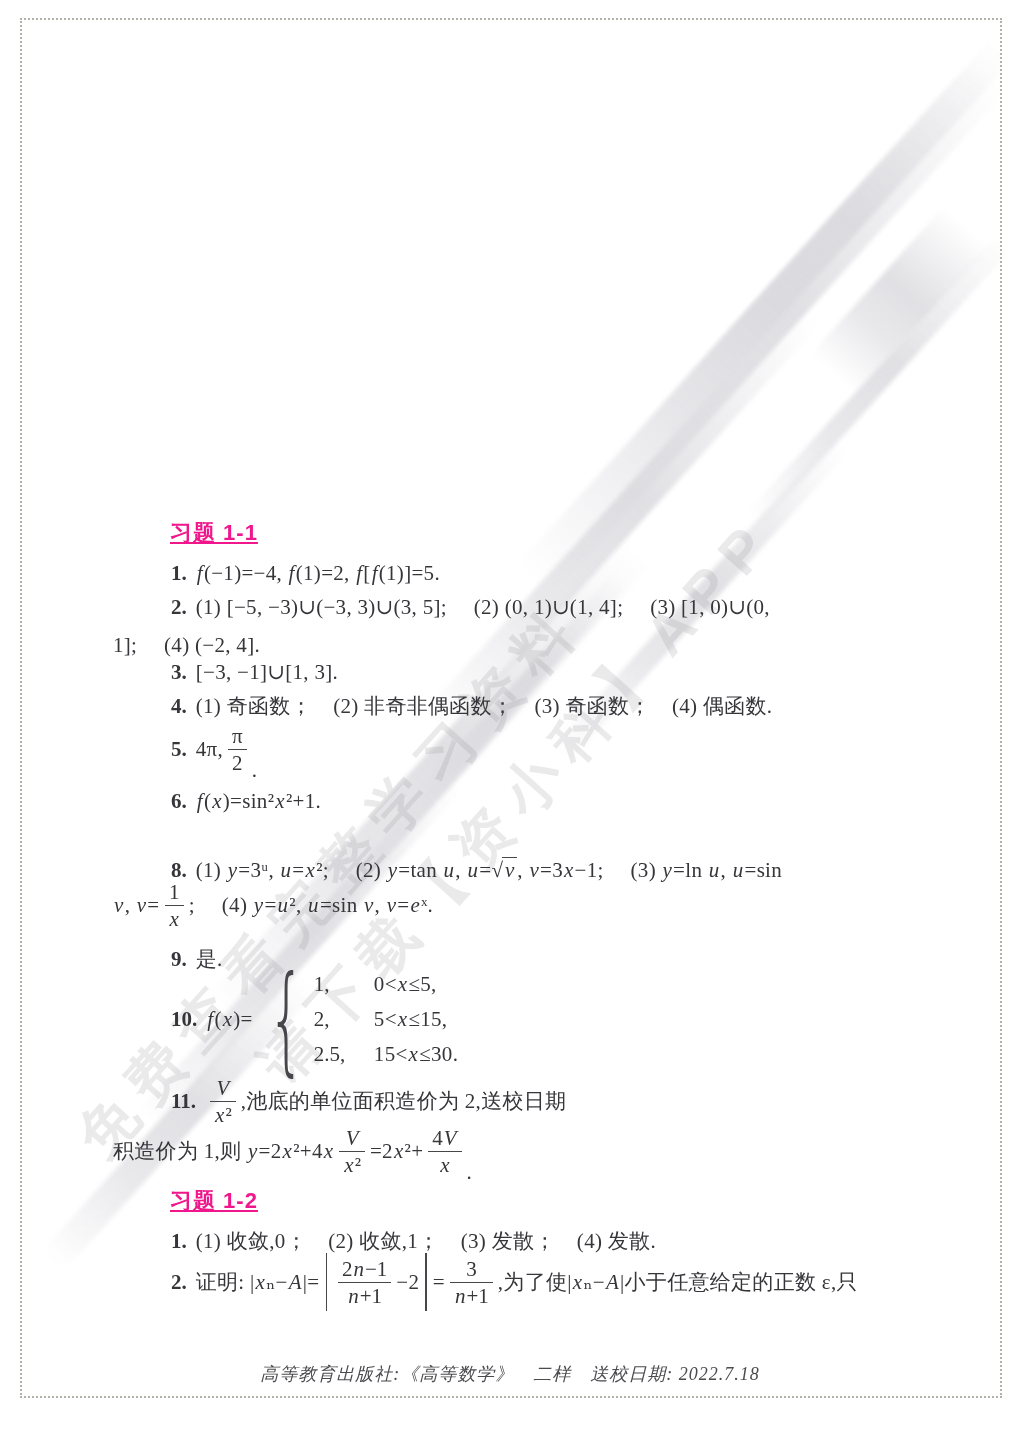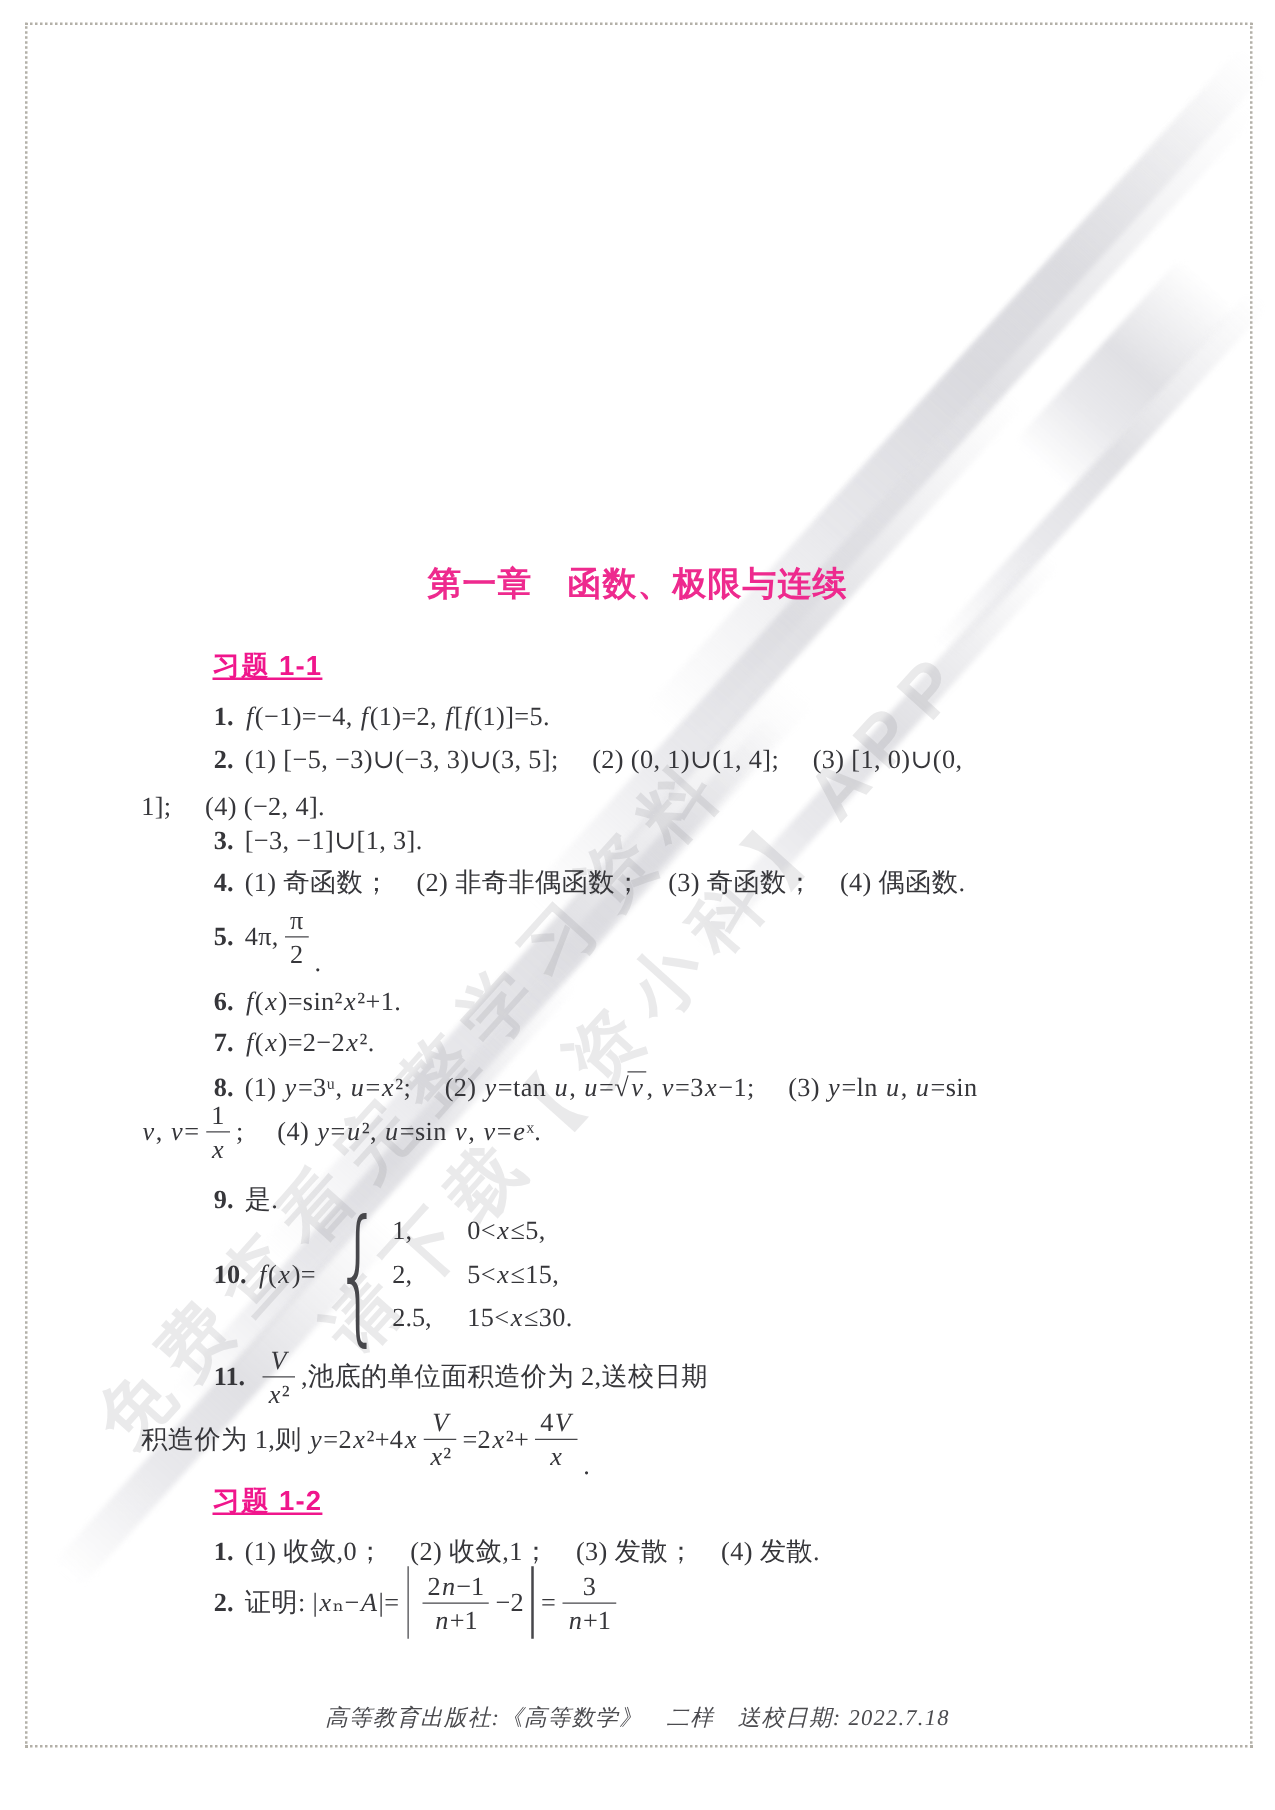--- a/index.html
+++ b/index.html
@@ -61,21 +61,20 @@
   <div class="streak" style="left:70px;top:937px;width:460px;height:26px;"></div>
   <div class="streak" style="left:-10px;top:1105px;width:380px;height:30px;"></div>
   <div class="streak" style="left:800px;top:270px;width:200px;height:60px;"></div>
 
   <div class="wm" style="left:-30px;top:842px;">免费查看完整学习资料</div>
   <div class="wm" style="left:150px;top:762px;">请下载【资小科】APP</div>
 
   <div class="border-frame"></div>
 
 
-  <div class="chapter">第一章　函数、极限与连续</div>
 
   <div class="sec-heading" style="top:518px;">习题 1-1</div>
 
   <div class="ln indent" style="top:558px;"><span class="no">1.</span><span class="math"><i>f</i>(−1)=−4, <i>f</i>(1)=2, <i>f</i>[<i>f</i>(1)]=5.</span></div>
 
   <div class="ln indent" style="top:592px;"><span class="no">2.</span><span class="math">(1) [−5, −3)∪(−3, 3)∪(3, 5];　 (2) (0, 1)∪(1, 4];　 (3) [1, 0)∪(0,</span></div>
   <div class="ln" style="top:630px;"><span class="math">1];　 (4) (−2, 4].</span></div>
 
   <div class="ln indent" style="top:657px;"><span class="no">3.</span><span class="math">[−3, −1]∪[1, 3].</span></div>
 
@@ -86,21 +85,20 @@
     <span class="math">4π,</span>
     <span class="frac">
         <span class="num">π</span>
         <span class="den">2</span>
       </span>
     <span class="math low">.</span>
   </div>
 
   <div class="ln indent" style="top:786px;"><span class="no">6.</span><span class="math"><i>f</i>(<i>x</i>)=sin²<i>x</i>²+1.</span></div>
 
-  <div class="ln indent" style="top:819px;"><span class="no">7.</span><span class="math"><i>f</i>(<i>x</i>)=2−2<i>x</i>².</span></div>
 
   <div class="ln indent" style="top:855px;"><span class="no">8.</span><span class="math">(1) <i>y</i>=3ᵘ, <i>u</i>=<i>x</i>²;　 (2) <i>y</i>=tan <i>u</i>, <i>u</i>=</span><span class="sqrt"><span class="rad">√</span><span class="arg"><i>v</i></span></span><span class="math">, <i>v</i>=3<i>x</i>−1;　 (3) <i>y</i>=ln <i>u</i>, <i>u</i>=sin</span></div>
 
   <div class="ln flexln" style="top:876px;height:58px;">
     <span class="math"><i>v</i>, <i>v</i>=</span>
     <span class="frac">
         <span class="num">1</span>
         <span class="den"><i>x</i></span>
       </span>
     <span class="math">;　 (4) <i>y</i>=<i>u</i>², <i>u</i>=sin <i>v</i>, <i>v</i>=<i>e</i>ˣ.</span>
@@ -163,17 +161,18 @@
         <span class="num">2<i>n</i>−1</span>
         <span class="den"><i>n</i>+1</span>
       </span>
     <span class="math">−2</span>
     <span class="vbar"></span>
     <span class="math">=</span>
     <span class="frac">
         <span class="num">3</span>
         <span class="den"><i>n</i>+1</span>
       </span>
+    <span class="cn">,为了使|<i>x</i>ₙ−<i>A</i>|小于任意给定的正数 ε,只</span>
   </div>
 
   <div class="footer">高等教育出版社:《高等数学》　二样　送校日期: 2022.7.18</div>
 
 </div>
 
 </body></html>

